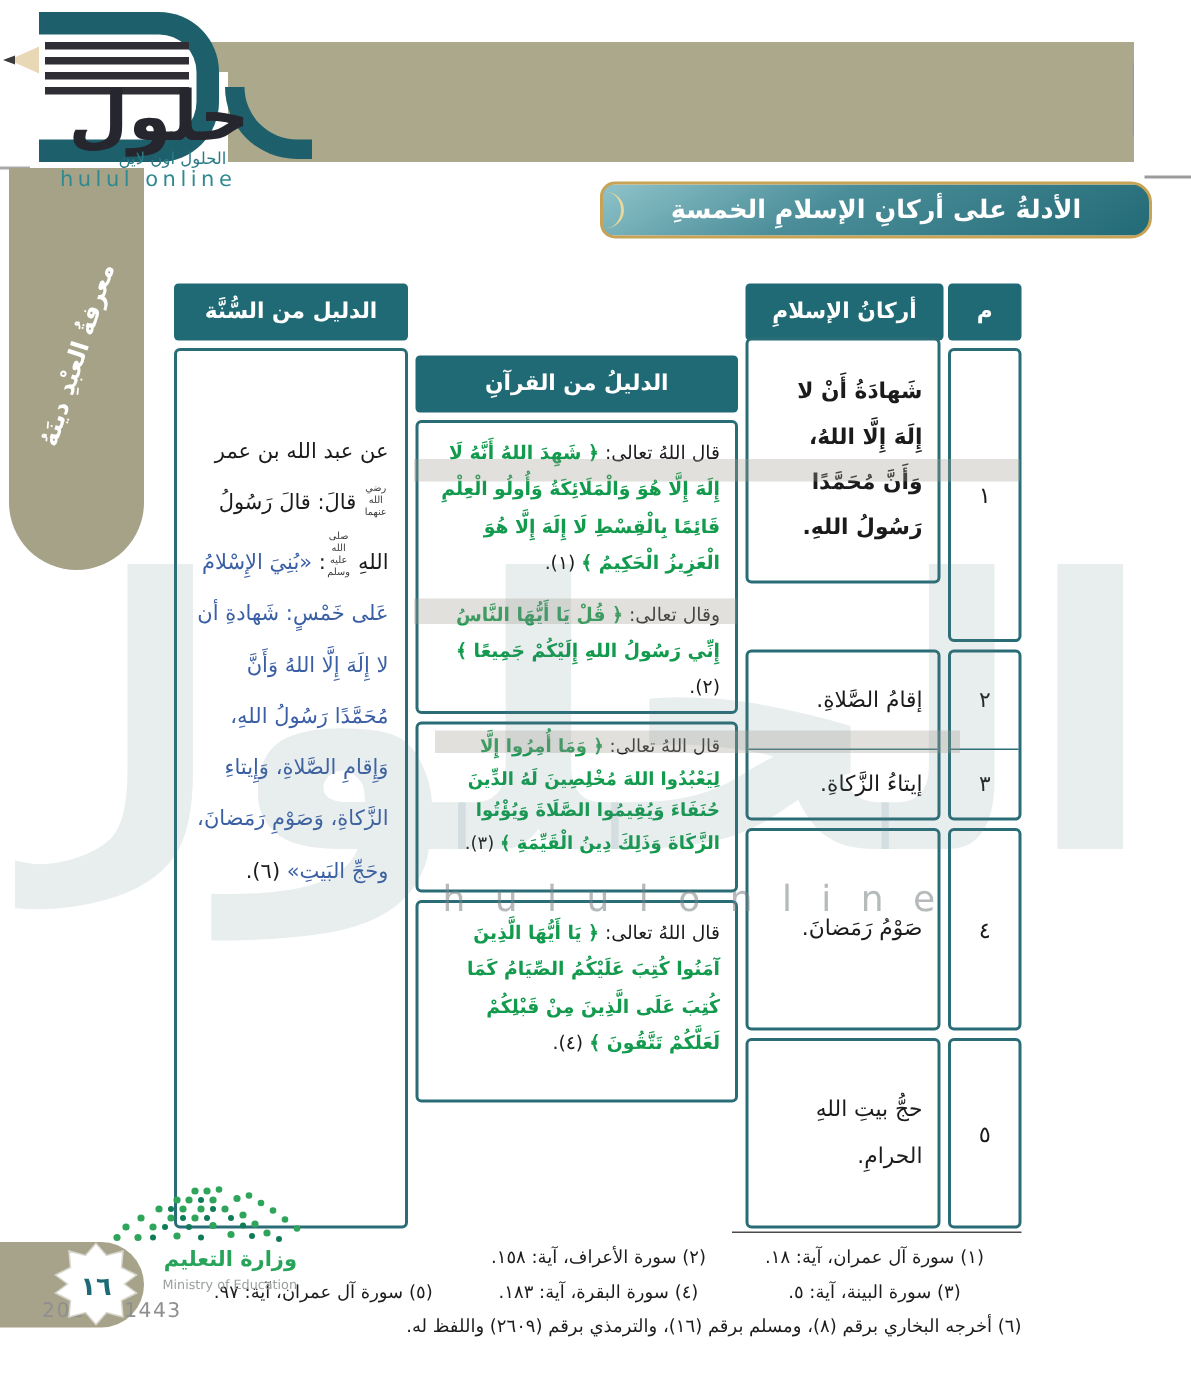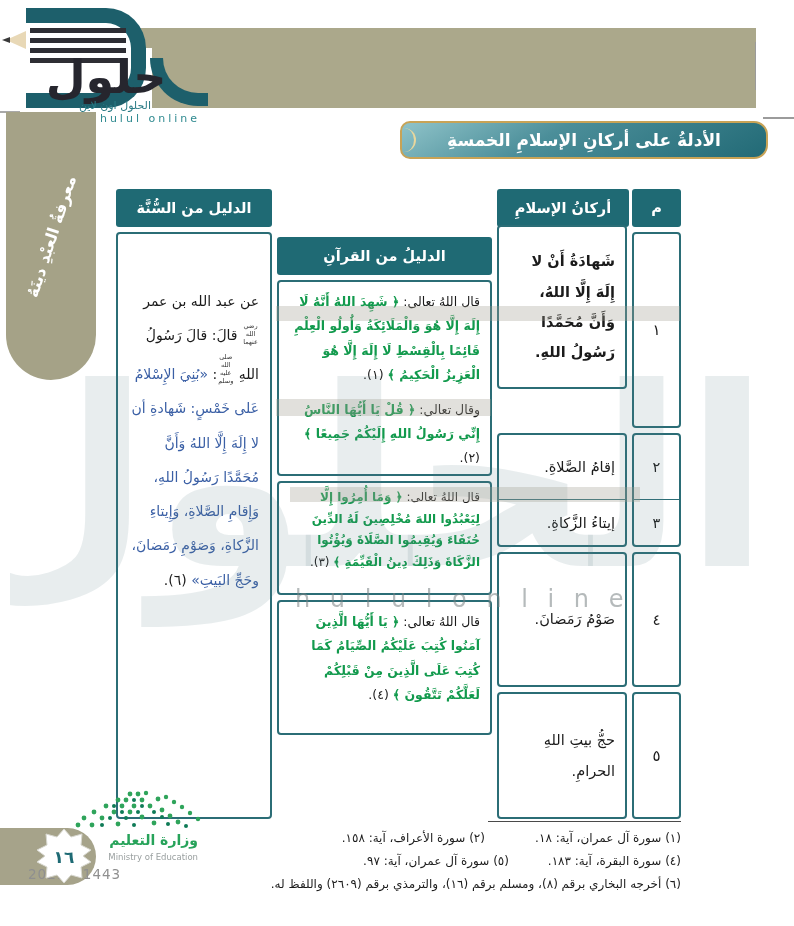--- a/index.html
+++ b/index.html
@@ -19,22 +19,22 @@
     border-bottom:3px solid transparent;border-right:8px solid #3a3a3a;z-index:4;}
   .logo-book{left:26px;top:8px;width:120px;height:100px;border:15px solid #1d5f6b;border-left:none;
     border-radius:0 40px 40px 0;background:#ffffff;z-index:3;}
   .book-stripe{left:30px;width:96px;height:5px;background:#2e2e34;z-index:4;}
   .logo-swoosh{left:150px;top:58px;width:58px;height:48px;border:13px solid #1d5f6b;border-top:none;
     border-right:none;border-radius:0 0 0 55px;z-index:3;}
   .logo-word{left:36px;top:52px;width:140px;font-size:46px;font-weight:bold;color:#26262e;
     text-align:center;direction:rtl;z-index:4;line-height:1.1;}
   .logo-sub-ar{left:40px;top:99px;width:150px;font-size:11px;color:#2a7b85;direction:rtl;
     text-align:center;z-index:5;}
-  .logo-sub-en{left:40px;top:112px;width:160px;font-size:11px;color:#2f8a90;letter-spacing:3px;
-    text-align:right;z-index:5;}
+  .logo-sub-en{left:40px;top:112px;width:160px;font-size:14px;color:#2f8a90;letter-spacing:3px;
+    text-align:left;z-index:5;}
 
   
   .crop-v{left:755px;top:42px;width:1px;height:48px;background:#9b9b9b;z-index:1;}
   .crop-h{left:763px;top:117px;width:31px;height:2px;background:#9b9b9b;z-index:1;}
 
   
   .side-tab{left:6px;top:112px;width:90px;height:268px;background:#a5a287;
     border-radius:0 0 46px 46px;z-index:2;display:flex;align-items:center;justify-content:center;}
   .side-tab span{display:block;white-space:nowrap;direction:rtl;color:#ffffff;font-weight:bold;
     font-size:16px;transform:rotate(-72deg);margin-top:-20px;letter-spacing:1px;}
@@ -70,21 +70,21 @@
   .qur-cell p + p{margin-top:10px;}
   .sun-cell{padding:50px 11px 10px 11px;font-size:14px;line-height:2.45;color:#1b1b1b;text-align:right;}
   .sun-cell .hadith{color:#3a5fa5;font-weight:500;}
   .honor{display:inline-block;width:17px;font-size:6.5px;line-height:1.25;color:#333;
     text-align:center;vertical-align:-4px;white-space:normal;}
 
   
   .fn-rule{left:488px;top:821px;width:193px;height:1px;background:#4a4a4a;z-index:2;}
   .footnotes{left:118px;top:827px;width:563px;z-index:2;direction:rtl;color:#1c1c1c;font-size:12px;}
   .fn-row{display:flex;line-height:23px;}
-  .fn-item{text-align:right;}
+  .fn-item{text-align:center;}
   .fn-w1{width:196px;}
   .fn-w2{width:172px;}
   .fn-w3{width:195px;}
 
   
   .footer-pill{left:0;top:828px;width:96px;height:57px;background:#a6a38a;
     border-radius:0 30px 30px 0;z-index:2;}
   .edition{left:28px;top:866px;width:120px;font-size:13.5px;color:#8f8f8f;letter-spacing:1px;z-index:3;}
   .star-badge{left:36px;top:828px;width:56px;height:56px;z-index:4;}
   .ministry-dots{left:72px;top:789px;z-index:2;}
@@ -170,20 +170,21 @@
   </div>
 </div>
 
 <div class="abs fn-rule"></div>
 <div class="abs footnotes">
   <div class="fn-row">
     <div class="fn-item fn-w1">(١) سورة آل عمران، آية: ١٨.</div>
     <div class="fn-item fn-w2">(٢) سورة الأعراف، آية: ١٥٨.</div>
   </div>
   <div class="fn-row">
+    <div class="fn-item fn-w1">(٣) سورة البينة، آية: ٥.</div>
     <div class="fn-item fn-w2">(٤) سورة البقرة، آية: ١٨٣.</div>
     <div class="fn-item fn-w3">(٥) سورة آل عمران، آية: ٩٧.</div>
   </div>
   <div class="fn-row">
     <div class="fn-item">(٦) أخرجه البخاري برقم (٨)، ومسلم برقم (١٦)، والترمذي برقم (٢٦٠٩) واللفظ له.</div>
   </div>
 </div>
 
 <svg class="abs ministry-dots" width="132" height="44" viewBox="0 0 132 44">
   <g fill="#2fa45b">

